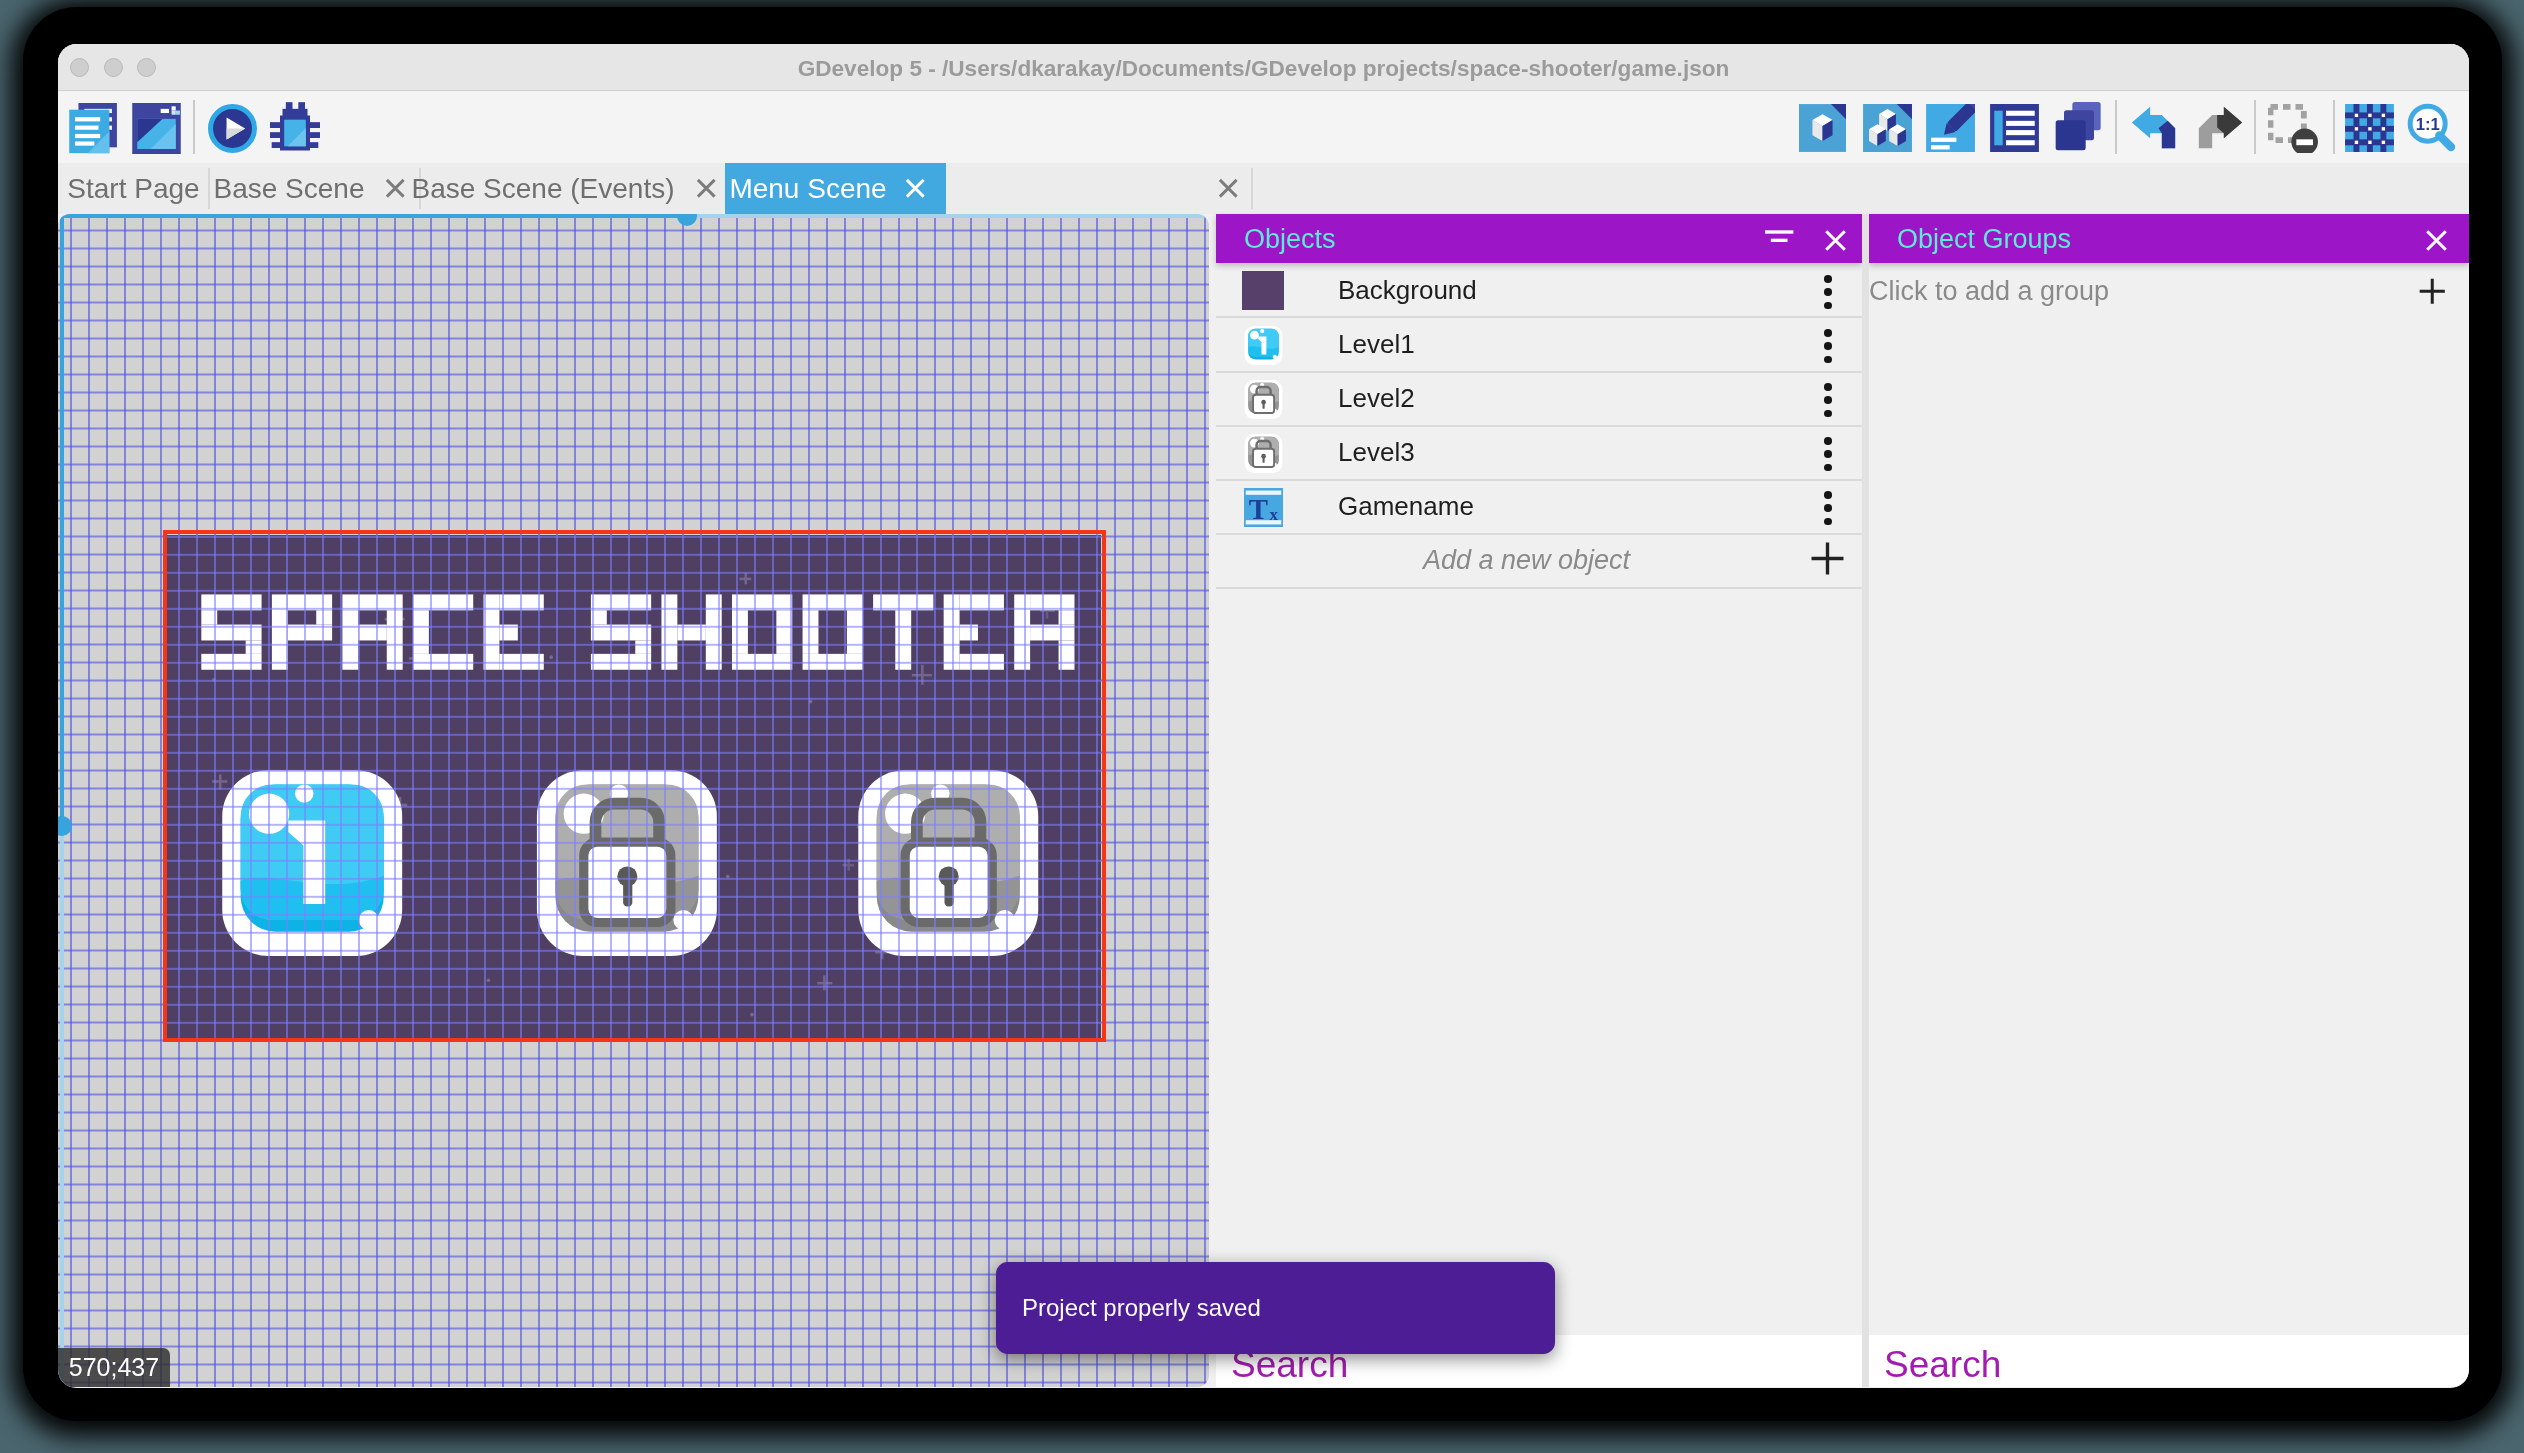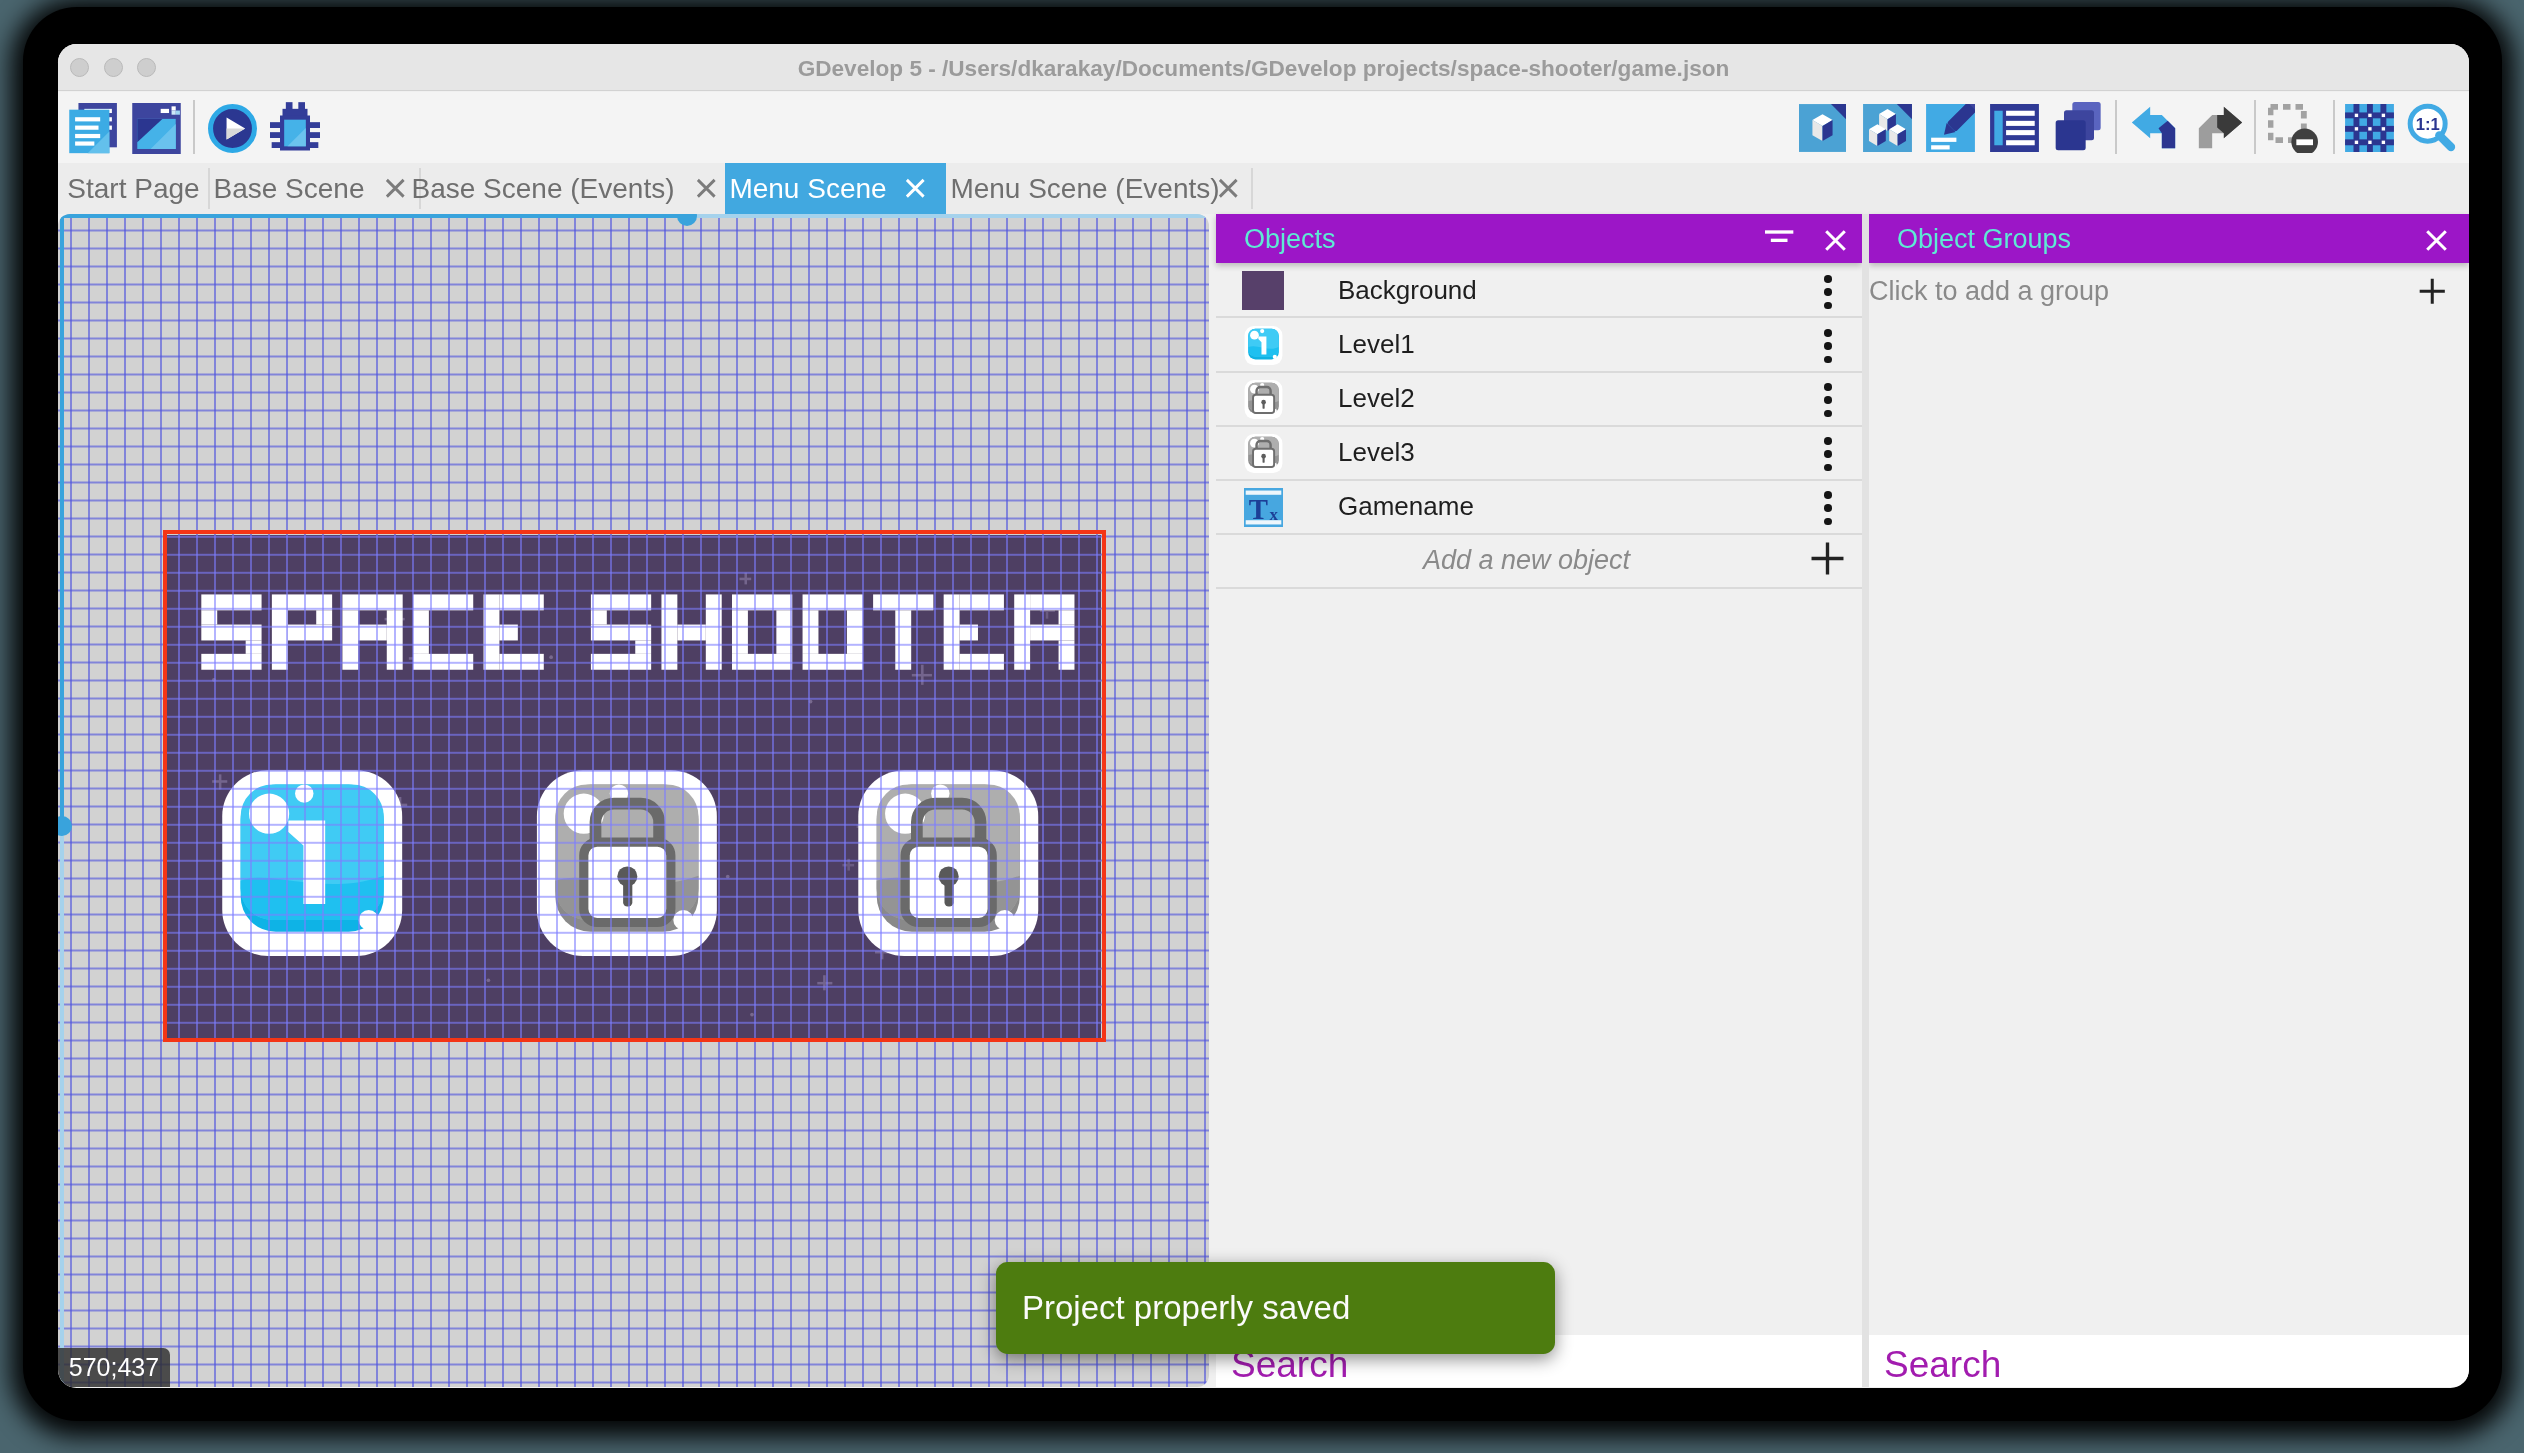--- a/index.html
+++ b/index.html
@@ -57,23 +57,23 @@
   
   .phead { top:214px; height:49px; background:#9c16c7; color:#5eead4; z-index:2; box-shadow:0 2.5px 5.9px rgba(0,0,0,0.22);padding-left:28px; }
   .phead .t { position:absolute; left:28px; top:0; height:49px; line-height:50px; font-size:27px; }
   .rowsep { background:#dadada; height:1.7px; z-index:1; }
   .rowlbl { font-size:26px; color:#1e1e1e; }
   .gray { color:#8a8a8a; }
   .search { top:1335px; height:52px; background:#fff; z-index:2; }
   .search .ph { position:absolute; left:15px; top:0; height:52px; line-height:60px; font-size:37px; color:#a21caf; }
   .kebab { width:6.7px; z-index:2; }
   .kebab i { display:block; width:7.5px; height:7.5px; border-radius:50%; background:#151515; margin:0 0 5.9px 0; }
-  .toast { left:996px; top:1262px; width:559px; height:92px; background:#4d7c0f; border-radius:11.7px;
+  .toast { left:996px; top:1262px; width:559px; height:92px; background:#4c1d95; border-radius:11.7px;
            box-shadow:0 5px 16.7px rgba(0,0,0,0.45); z-index:9; color:#fbfbfb;
-           line-height:92px; padding-left:26px; font-size:33px; }
+           line-height:92px; padding-left:26px; font-size:24px; }
   .divider { left:1862px; top:214px; width:6.7px; height:1173px; background:#e2e2e2; z-index:2; }
 </style>
 </head>
 <body>
 <div class="shadow"></div>
 <div class="win">
     <div class="inner">
 
   <div class="abs titlebar"></div>
   <div class="abs light" style="left:70px;"></div>
@@ -224,23 +224,20 @@
   <div class="abs tabsep" style="left:208px;"></div>
   <div class="abs tab" style="left:210px; width:208px;">
         <div class="lbl" style="padding-right:50px;">Base Scene</div>
       </div>
   <div class="abs tabsep" style="left:419px;"></div>
   <div class="abs tab" style="left:420px; width:305px;">
         <div class="lbl" style="padding-right:59px;">Base Scene (Events)</div>
       </div>
   <div class="abs tab" style="left:725px; width:221px; background:#41a8e0;">
         <div class="lbl" style="color:#fff; padding-right:55px;">Menu Scene</div>
-      </div>
-  <div class="abs tab" style="left:946px; width:305px;">
-        <div class="lbl" style="padding-left:25px; padding-right:52px;">Menu Scene (Events)</div>
       </div>
   <div class="abs tabsep" style="left:1251px;"></div>
   <svg class="abs" style="left:381px; top:174px;" width="28.5" height="28.5" viewBox="0 0 34 34">
         <path d="M7,7 L27,27 M27,7 L7,27" stroke="#7c7c7c" stroke-width="3.4"></path>
       </svg>
   <svg class="abs" style="left:692px; top:174px;" width="28.5" height="28.5" viewBox="0 0 34 34">
         <path d="M7,7 L27,27 M27,7 L7,27" stroke="#7c7c7c" stroke-width="3.4"></path>
       </svg>
   <svg class="abs" style="left:901px; top:174px;" width="28.5" height="28.5" viewBox="0 0 34 34">
         <path d="M7,7 L27,27 M27,7 L7,27" stroke="#ffffff" stroke-width="3.4"></path>

